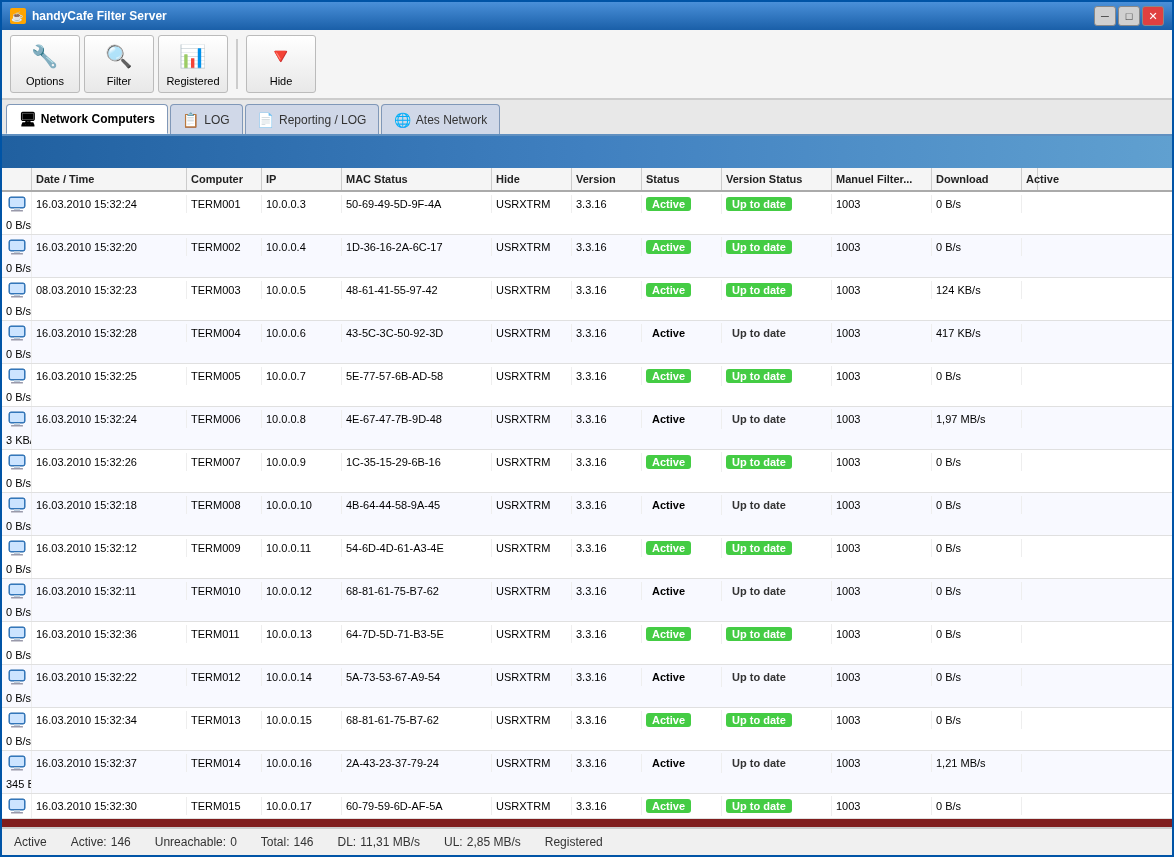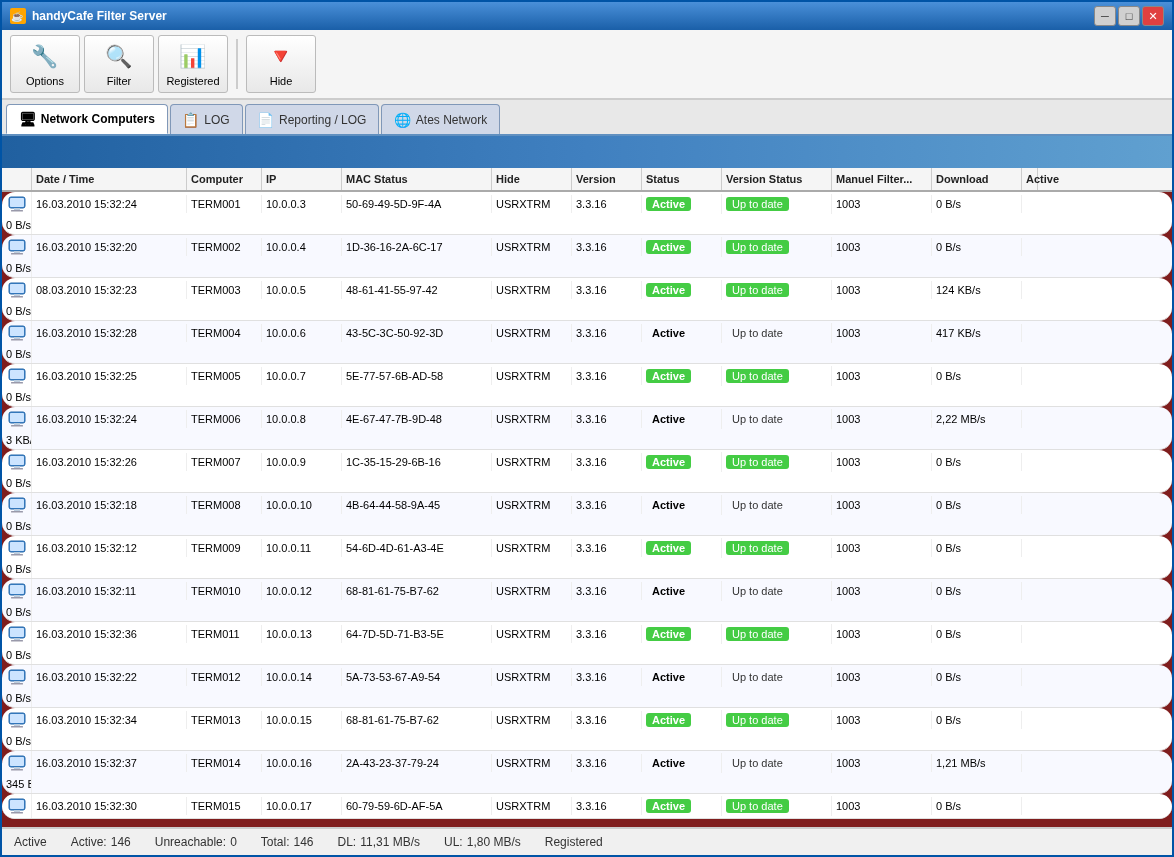--- a/index.html
+++ b/index.html
@@ -178,21 +178,20 @@
     .table-body {
       flex: 1;
       overflow-y: auto;
       overflow-x: hidden;
     }
     .table-row {
       display: grid;
       grid-template-columns: 30px 155px 75px 80px 150px 80px 70px 80px 110px 100px 90px;
       border-bottom: 1px solid #e0e0e0;
       align-items: center;
-      border-radius: 13px;
     }
     .table-row:nth-child(even) { background: #f8f9ff; }
     .table-row:nth-child(odd) { background: #ffffff; }
     .td {
       padding: 3px 4px;
       font-size: 11px;
       border-right: 1px solid #eee;
       overflow: hidden;
       white-space: nowrap;
     }
@@ -208,20 +207,21 @@
       border-radius: 3px;
       font-size: 11px;
       font-weight: bold;
     }
     .status-active { background: #44cc44; color: white; }
     .version-badge {
       display: inline-block;
       padding: 1px 6px;
       border-radius: 3px;
       font-size: 11px;
+      font-weight: bold;
     }
     .version-up { background: #44cc44; color: white; }
     .version-normal { background: transparent; color: #333; }
     .status-bar {
       background: #f0f0f0;
       border-top: 2px solid #ccc;
       padding: 4px 12px;
       display: flex;
       gap: 24px;
       font-size: 12px;
@@ -431,21 +431,21 @@
           </div>
     <div class="td">16.03.2010 15:32:24</div>
     <div class="td">TERM006</div>
     <div class="td">10.0.0.8</div>
     <div class="td">4E-67-47-7B-9D-48</div>
     <div class="td">USRXTRM</div>
     <div class="td">3.3.16</div>
     <div class="td"><span class="status-badge">Active</span></div>
     <div class="td"><span class="version-badge version-normal">Up to date</span></div>
     <div class="td">1003</div>
-    <div class="td">2,22 MB/s</div>
+    <div class="td">1,97 MB/s</div>
     <div class="td">3 KB/s</div>
   </div>
         <div class="table-row">
     <div class="td row-icon">
             <svg width="18" height="18" viewBox="0 0 18 18">
               <rect x="1" y="2" width="16" height="11" rx="2" fill="#4488cc" stroke="#2266aa" stroke-width="1"></rect>
               <rect x="6" y="13" width="6" height="2" fill="#bbccdd"></rect>
               <rect x="3" y="15" width="12" height="1.5" rx="0.5" fill="#9999aa"></rect>
               <rect x="2" y="3" width="14" height="9" rx="1" fill="#cce4ff"></rect>
             </svg>
@@ -648,19 +648,19 @@
     <span class="status-item">
       <span>Total:</span>
       <span>146</span>
     </span>
     <span class="status-item">
       <span>DL:</span>
       <span>11,31 MB/s</span>
     </span>
     <span class="status-item">
       <span>UL:</span>
-      <span>1,80 MB/s</span>
+      <span>2,85 MB/s</span>
     </span>
     <span class="status-item">
       <span>Registered</span>
     </span>
   </div>
 </div>
 
 </body></html>

